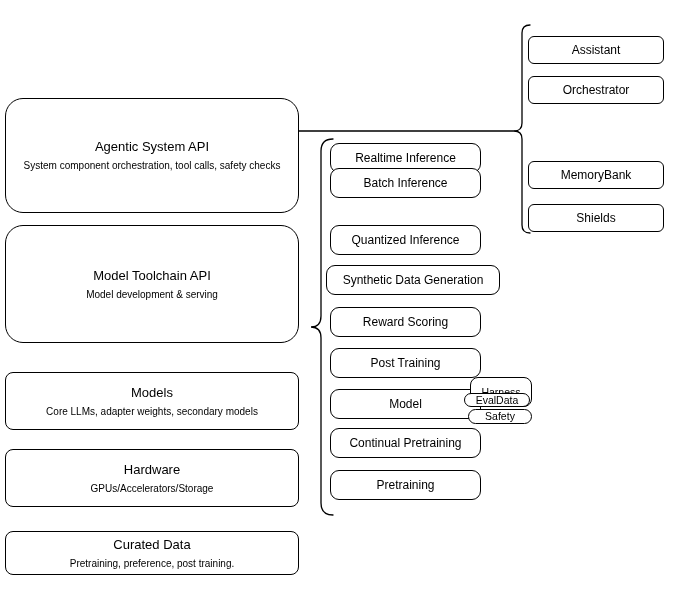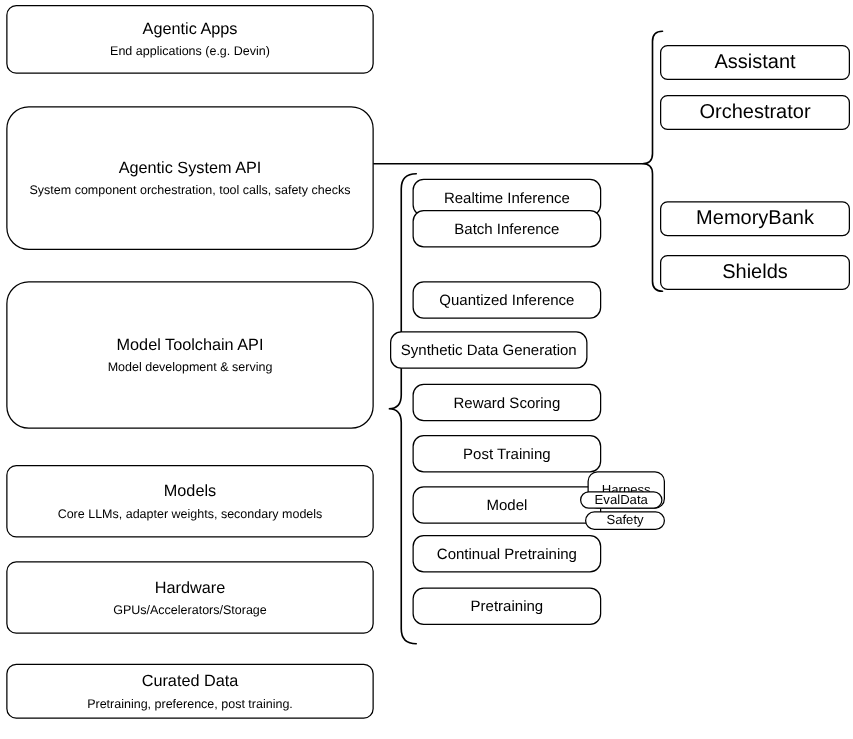--- a/index.html
+++ b/index.html
@@ -59,30 +59,30 @@
   .mid-node {
     left: 330px;
     width: 151px;
     height: 30px;
     border-radius: 9px;
     font-size: 12px;
     white-space: nowrap;
     z-index: 2;
   }
   .mid-node.wide {
-    left: 312px;
-    width: 158px;
+    left: 326px;
+    width: 174px;
     align-items: center;
   }
   .right-node {
     left: 528px;
-    width: 152px;
+    width: 136px;
     height: 28px;
     border-radius: 6px;
-    font-size: 16px;
+    font-size: 12px;
     white-space: nowrap;
   }
   .pill {
     position: absolute;
     box-sizing: border-box;
     background: #ffffff;
     border: 1.3px solid #000000;
     border-radius: 8px;
     display: flex;
     align-items: center;
@@ -97,26 +97,22 @@
 <body>
 
 <div class="canvas">
 
   <svg class="overlay" viewBox="0 0 682 591" fill="none" stroke="#000000" stroke-width="1.3" stroke-linecap="round">
     <line x1="299" y1="131" x2="514" y2="131"></line>
     <path d="M530 25 Q522 25 522 33 L522 123 Q522 131 514 131 Q522 131 522 139 L522 225 Q522 233 530 233"></path>
     <path d="M333 139 Q321 139 321 151 L321 316 Q321 327 311 327 Q321 327 321 338 L321 503 Q321 515 333 515"></path>
   </svg>
 
-  <div class="node stack-node" style="top:4px;height:55px">
-    <div class="title">Agentic Apps</div>
-    <div class="subtitle">End applications (e.g. Devin)</div>
-  </div>
 
-  <div class="node stack-node big" style="top:85px;height:115px">
+  <div class="node stack-node big" style="top:98px;height:115px">
     <div class="title">Agentic System API</div>
     <div class="subtitle">System component orchestration, tool calls, safety checks</div>
   </div>
 
   <div class="node stack-node big" style="top:225px;height:118px">
     <div class="title">Model Toolchain API</div>
     <div class="subtitle">Model development &amp; serving</div>
   </div>
 
   <div class="node stack-node" style="top:372px;height:58px">

